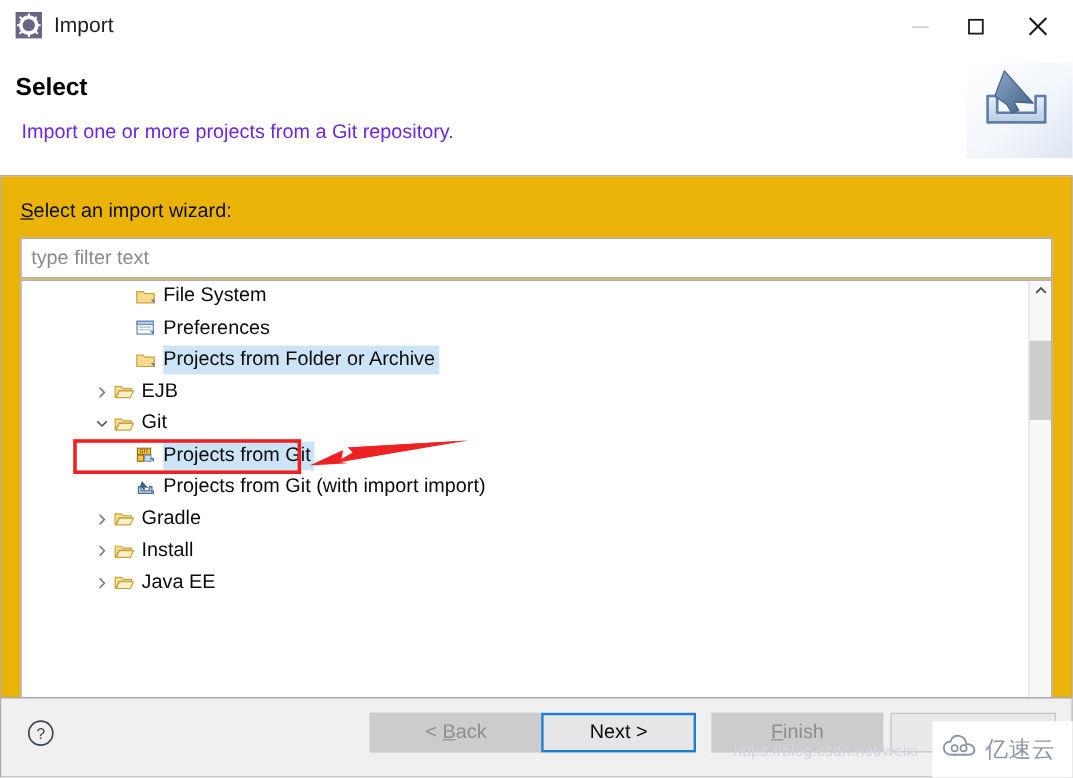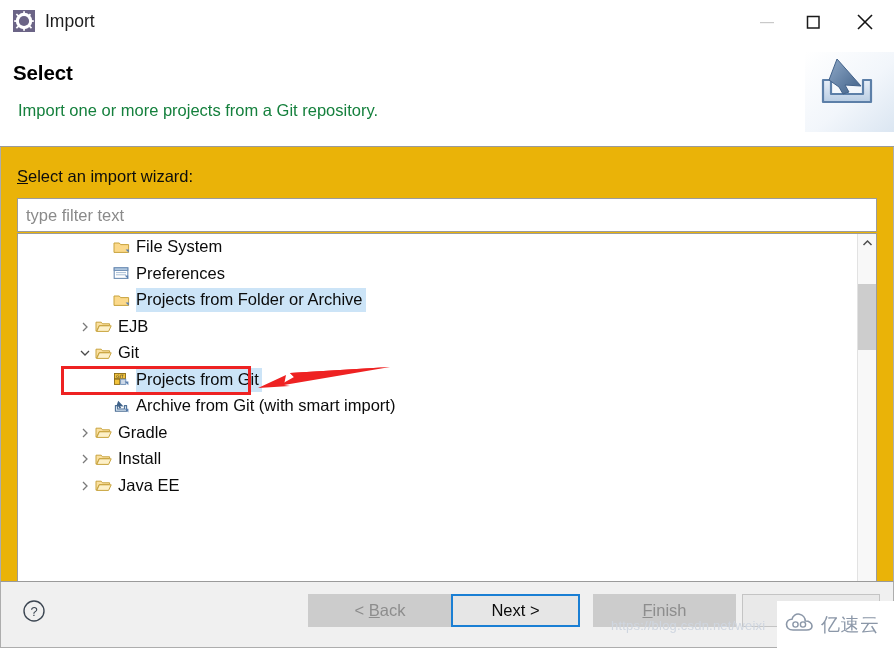--- a/index.html
+++ b/index.html
@@ -77,21 +77,21 @@
     left: 13px; top: 15px;
     font-size: 20.5px;
     font-weight: bold;
     color: #000000;
     letter-spacing: -0.1px;
   }
   .header-desc {
     position: absolute;
     left: 18px; top: 55px;
     font-size: 16.5px;
-    color: #15803d;
+    color: #6d28d9;
   }
   .header-icon {
     position: absolute;
     right: 0px; top: 6px;
     width: 89px; height: 80px;
   }
   .header-sep {
     position: absolute;
     left: 0; top: 146px;
     width: 894px; height: 1px;
@@ -480,21 +480,21 @@
         </div>
 
         <div class="tree-row indent-2">
           <span class="tree-icon">
             <svg width="17" height="15" viewBox="0 0 17 15">
               <path d="M2.4 6.6 L2.4 12.2 L13.6 12.2 L13.6 6.6 L11.4 6.6 L11.4 10 L4.6 10 L4.6 6.6 Z" fill="#d6e3f0" stroke="#4d6f95" stroke-width="1.1" stroke-linejoin="round"></path>
               <path d="M5.2 1.8 L10.6 7.6 L7.2 7.2 L8.2 9 L6.6 9.6 L5.6 7.8 L3.6 6.4 Z" fill="#3f6289"></path>
               <path d="M11.6 9.8 L15.4 9.8 L15.4 13.4 Z" fill="#5a7fb0"></path>
             </svg>
           </span>
-          <span class="tree-label">Archive from Git (with smart import)</span>
+          <span class="tree-label">Projects from Git (with import import)</span>
         </div>
 
         <div class="tree-row indent-1">
           <span class="twisty">
             <svg width="10" height="12" viewBox="0 0 10 12">
               <polyline points="3,2 7,6 3,10" fill="none" stroke="#7a7a7a" stroke-width="1.3"></polyline>
             </svg>
           </span>
           <span class="tree-icon">
             <svg width="17" height="15" viewBox="0 0 17 15">

